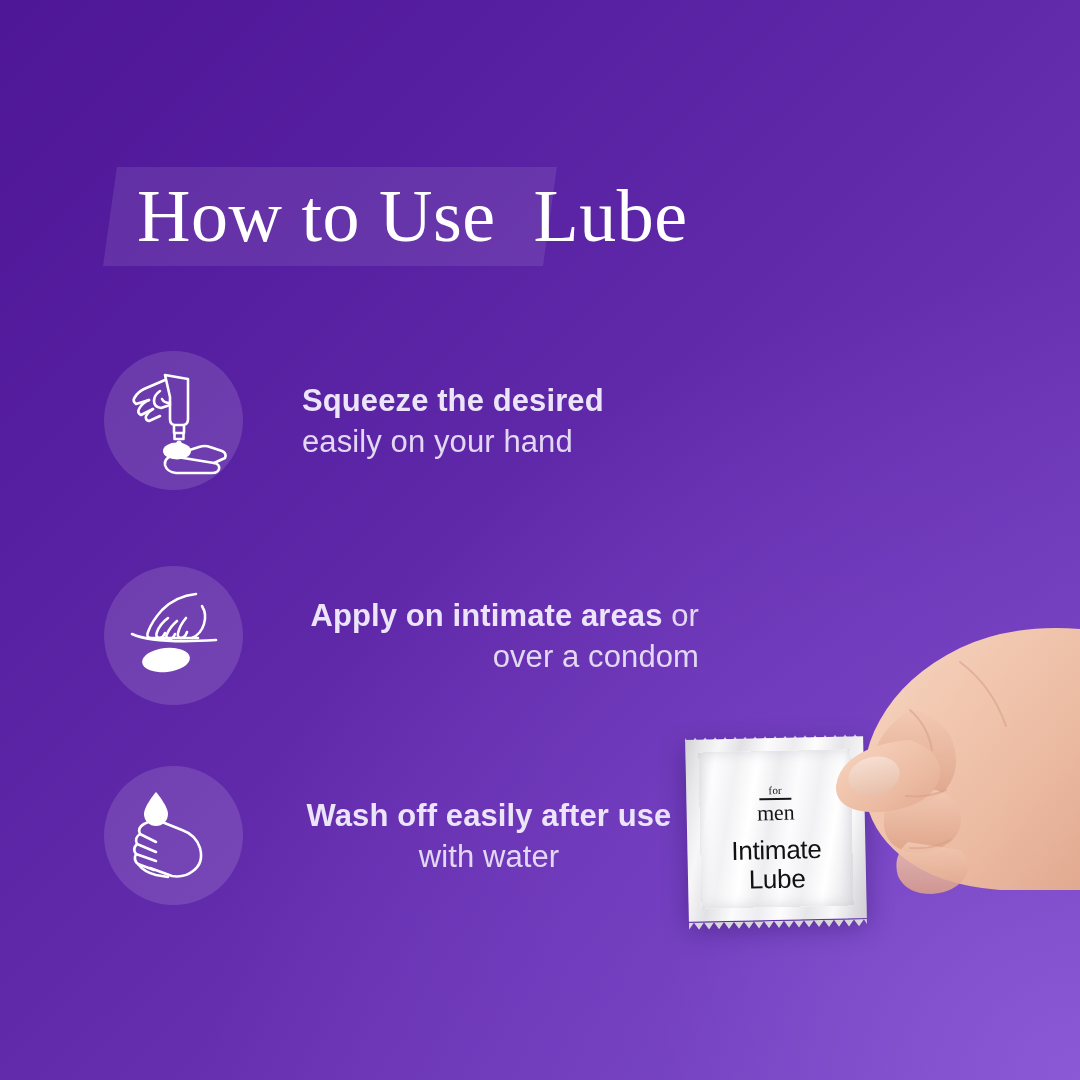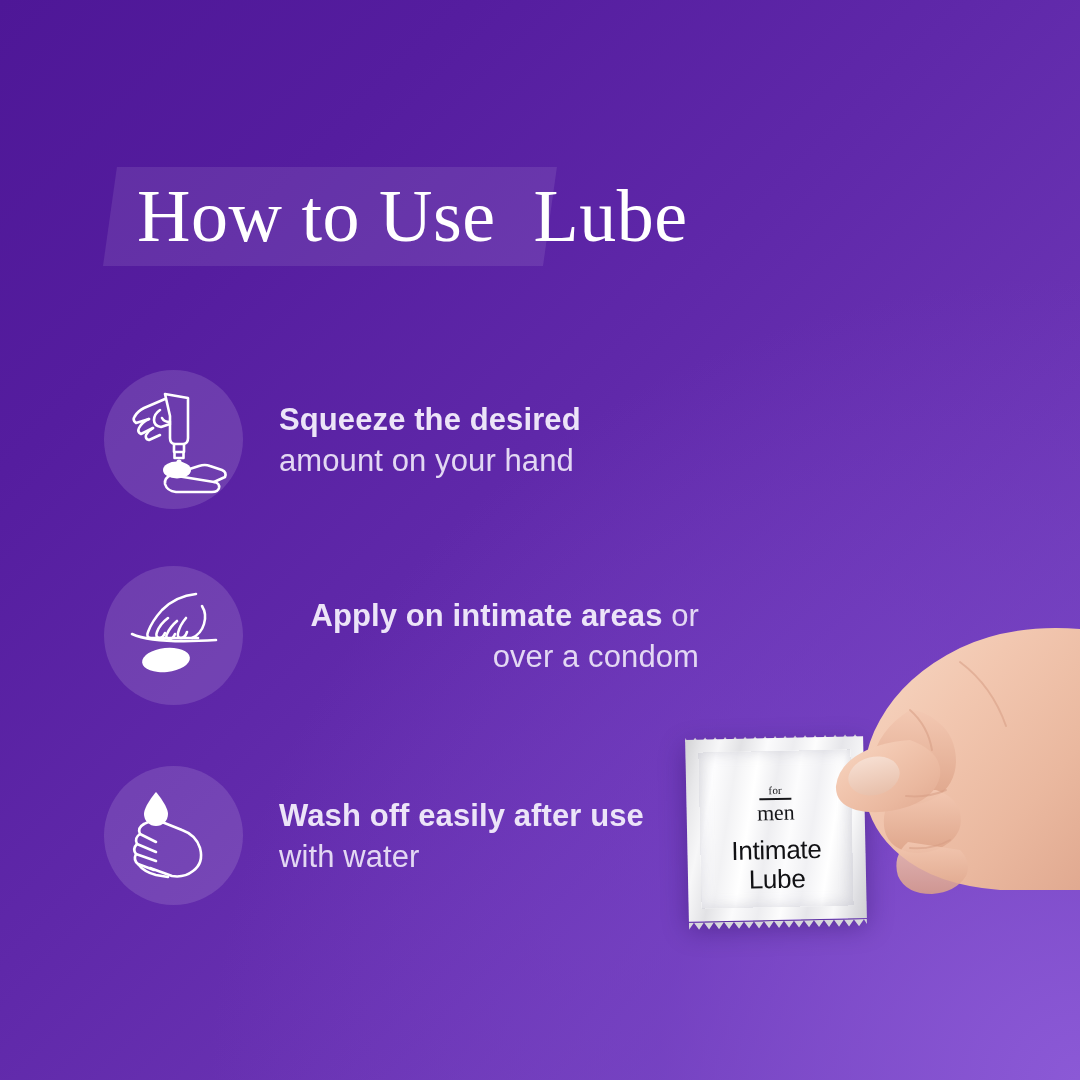--- a/index.html
+++ b/index.html
@@ -53,23 +53,23 @@
   #title-text .t-lead { }
   #title-text .t-accent { margin-left: 38px; }
 
   
   .step {
     position: absolute;
     left: 104px;
     display: flex;
     align-items: center;
   }
-  #step-1 { top: 370px; }
+  #step-1 { top: 351px; gap: 23px; }
   #step-2 { top: 566px; text-align: right; }
-  #step-3 { top: 766px; }
+  #step-3 { top: 766px; text-align: center; }
 
   .step-icon-circle {
     position: relative;
     width: 139px;
     height: 139px;
     border-radius: 50%;
     background: rgba(255,255,255,0.13);
     flex: none;
   }
   .step-icon-circle svg {
@@ -223,21 +223,21 @@
           <path d="M70 104 L95 96 Q101 94 106 96 L118 100 Q123 102 121 107 L110 112"></path>
           <path d="M110 112 Q116 113 115 118 Q114 122 108 122 L72 122 Q63 121 61 114 Q60 108 67 105 Z"></path>
         </g>
 
         <ellipse cx="73" cy="100" rx="14" ry="8.5" fill="#ffffff"></ellipse>
         <circle cx="75" cy="92" r="2.6" fill="#ffffff"></circle>
       </svg>
     </div>
     <div class="step-text">
       <span class="sb">Squeeze the desired</span><br>
-      <span class="sr">amount on your hand</span>
+      <span class="sr">easily on your hand</span>
     </div>
   </div>
 
   <div class="step" id="step-2">
     <div class="step-icon-circle">
       <svg viewBox="0 0 139 139">
         <g fill="none" stroke="#ffffff" stroke-width="2.6" stroke-linecap="round" stroke-linejoin="round">
 
           <path d="M92 28 Q72 30 58 44 Q48 55 44 66 Q42 71 46 72"></path>
 

